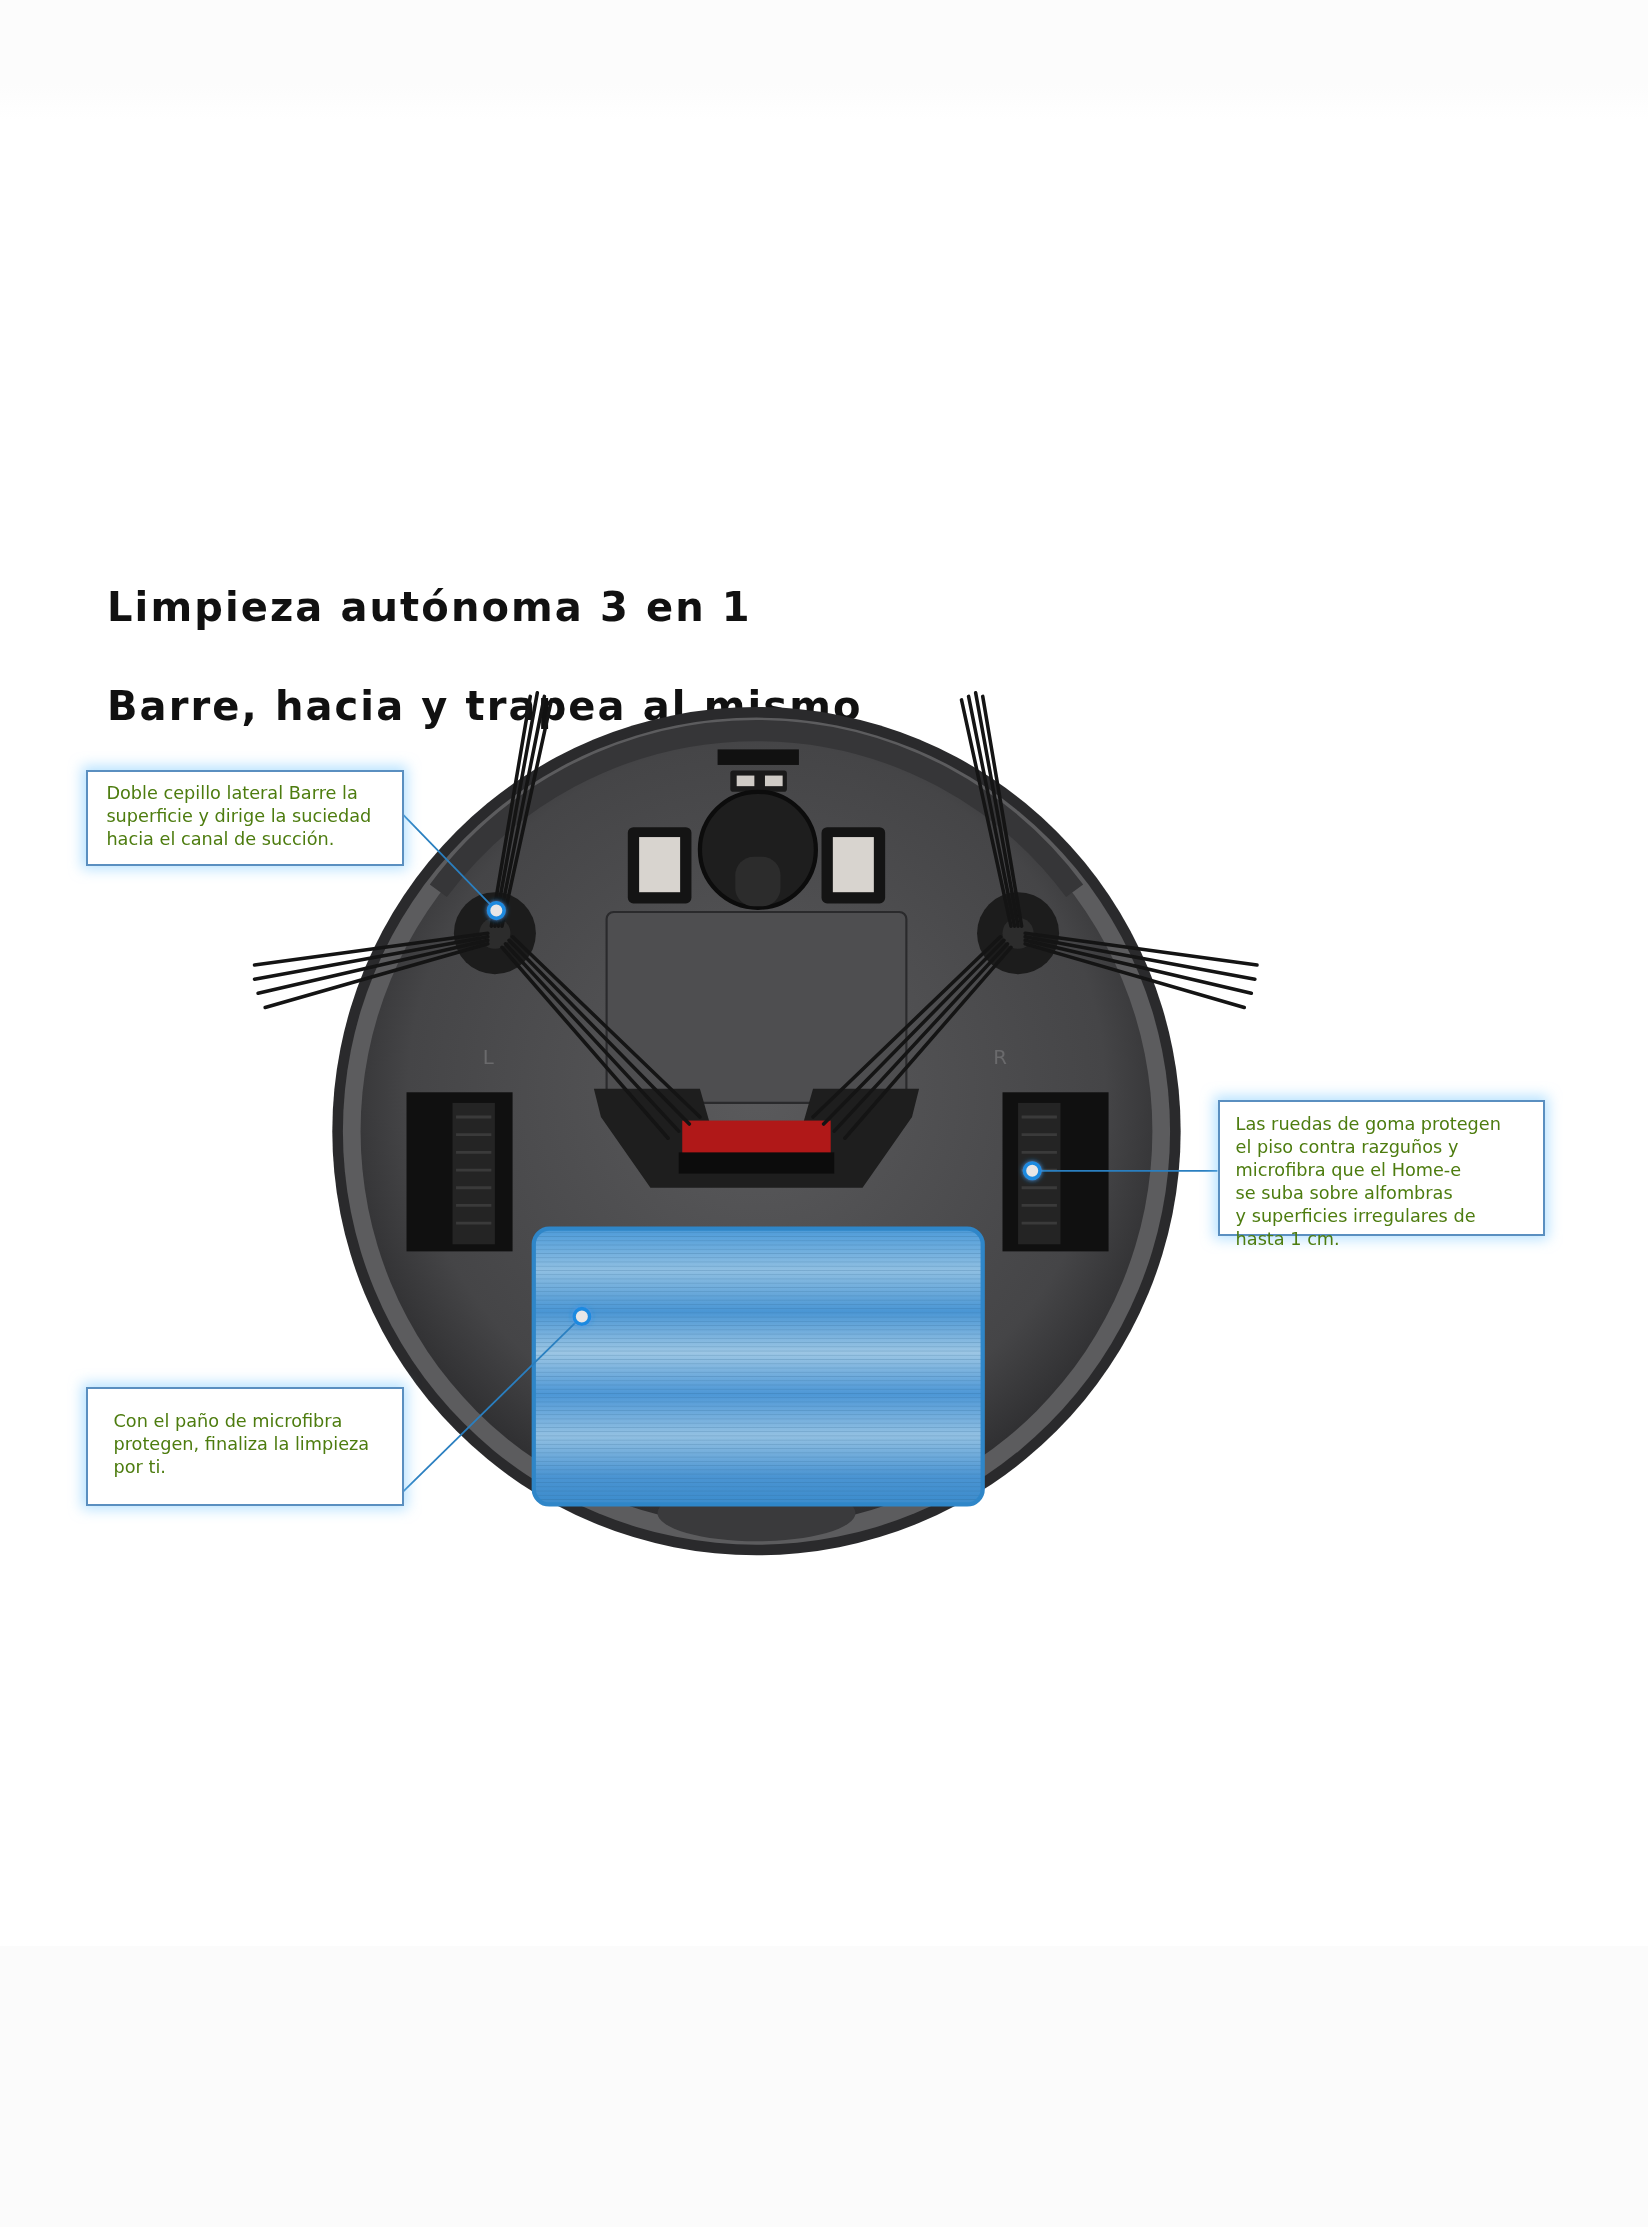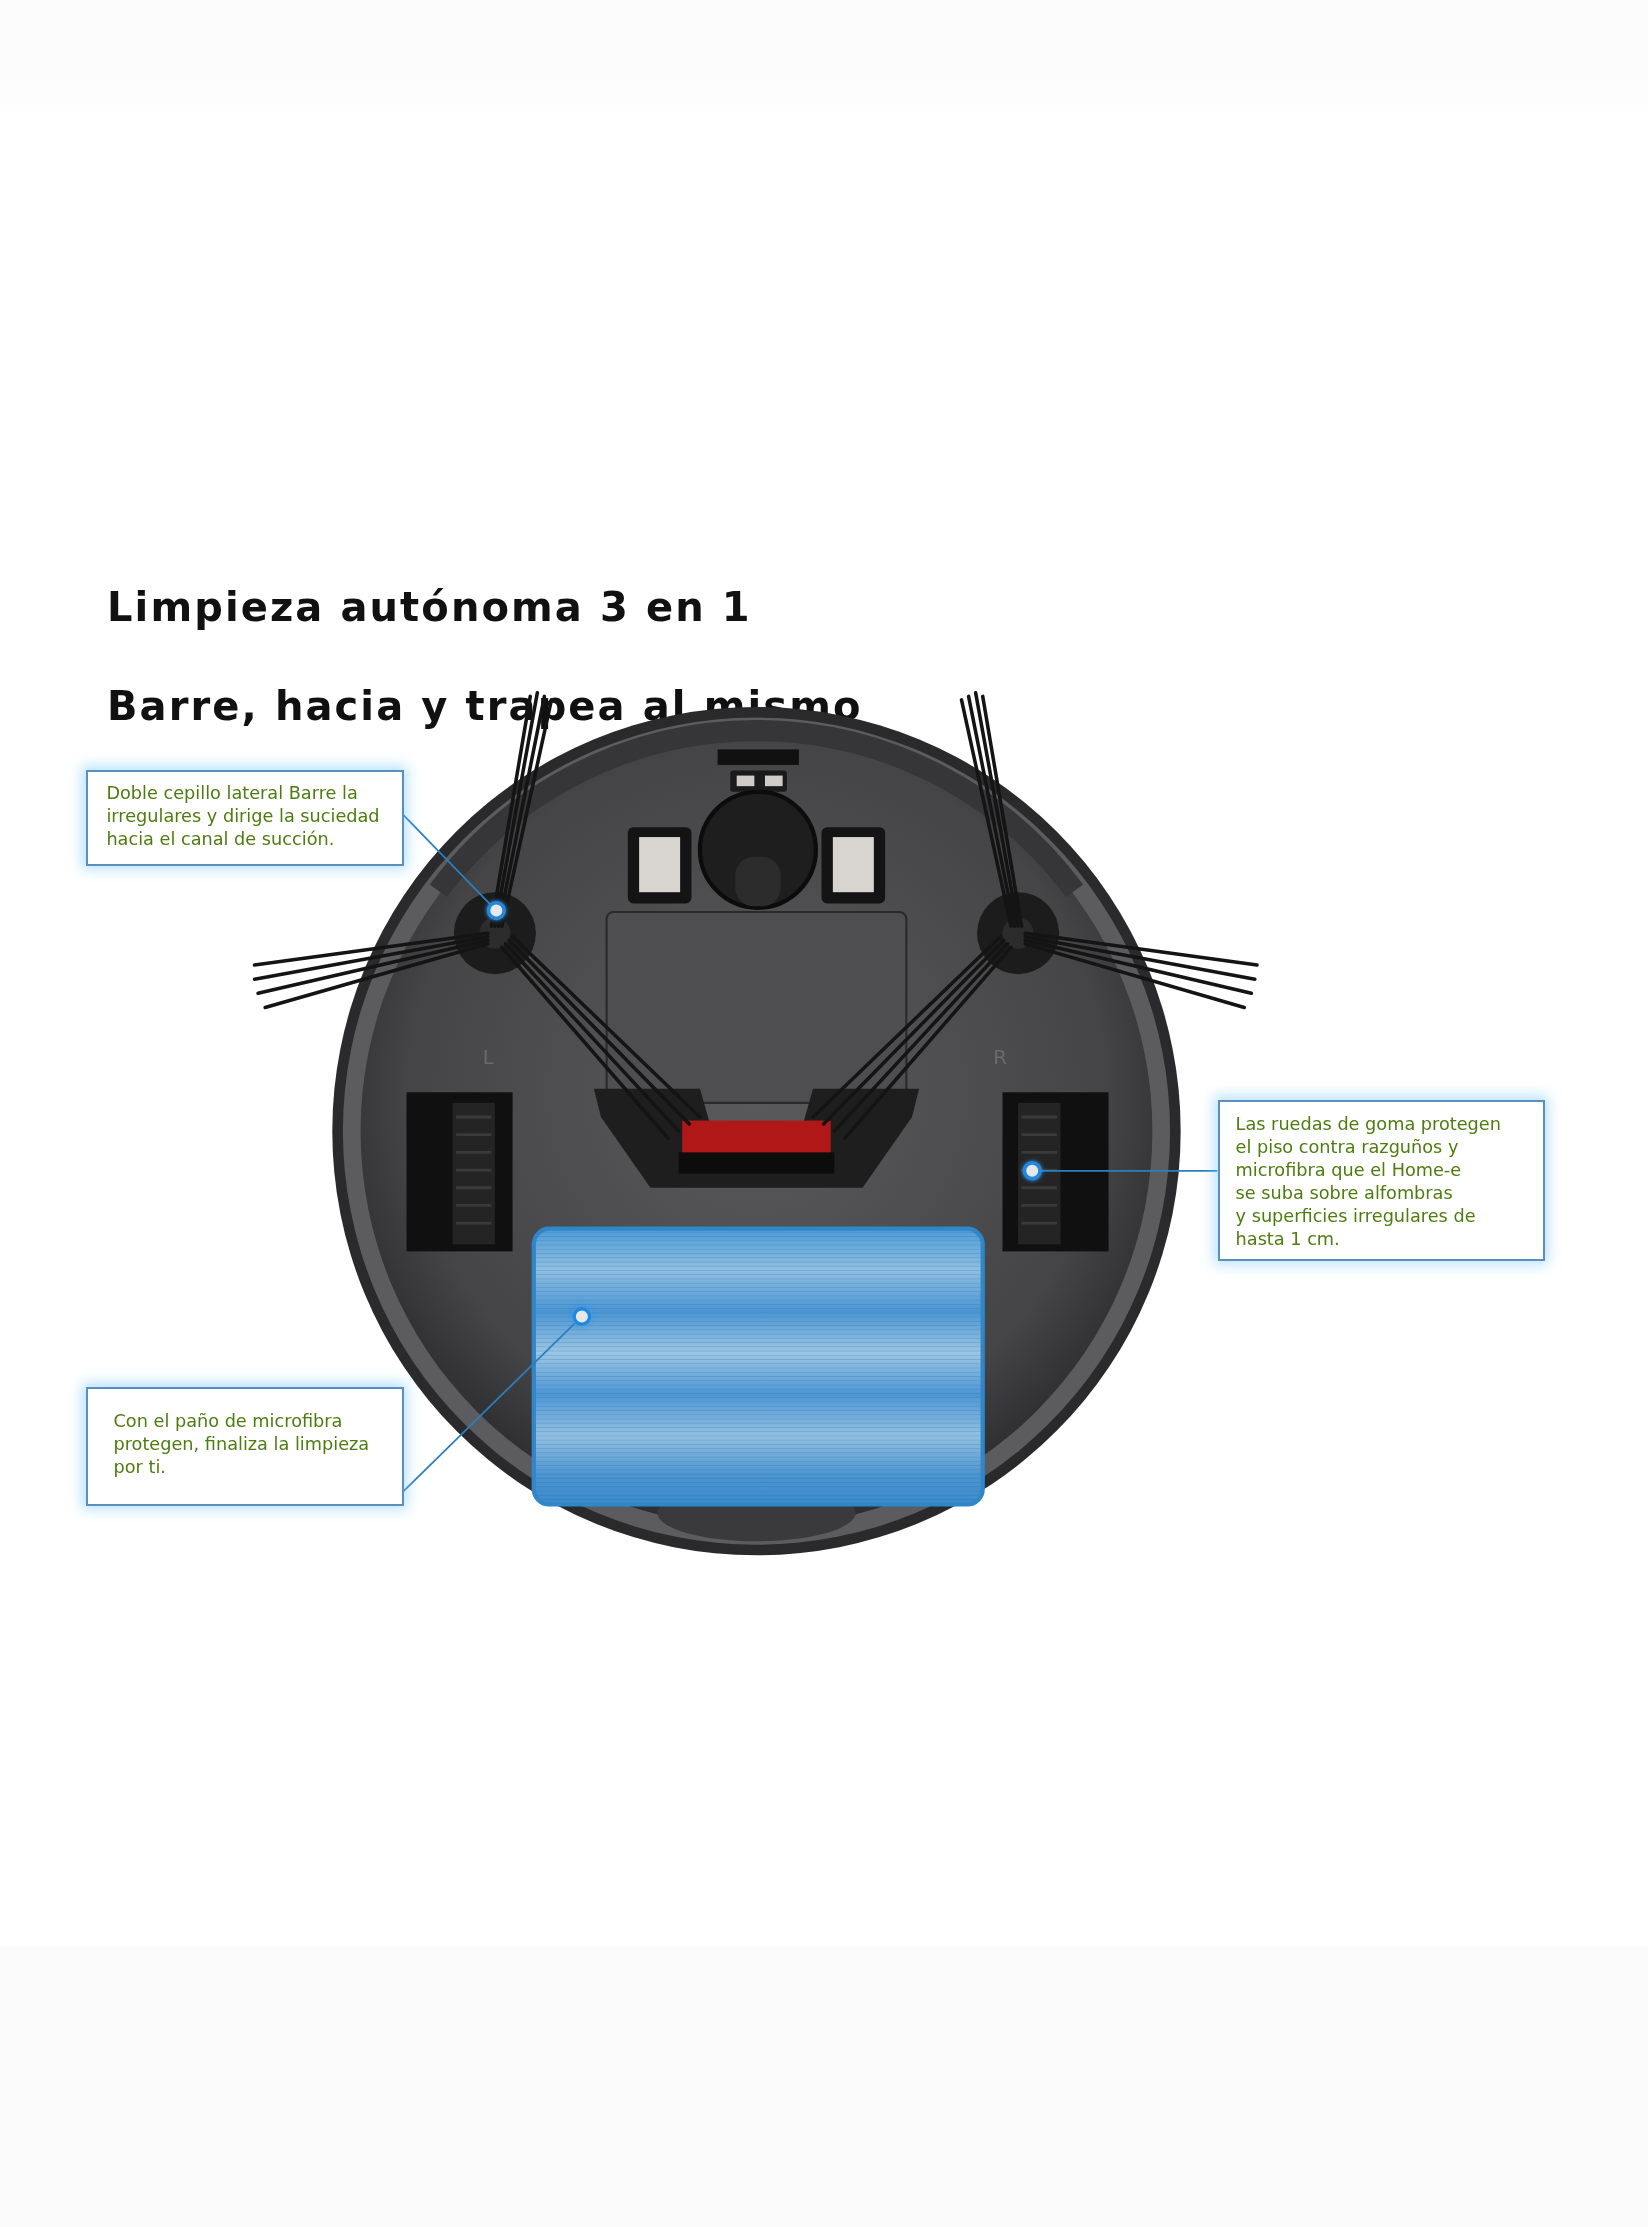--- a/index.html
+++ b/index.html
@@ -27,21 +27,21 @@
     .callout {
       position: absolute; background: #ffffff;
       border: 2.1px solid #5a8fc0;
       box-shadow: 0 0 12.7px 4.2px rgba(120, 200, 255, 0.55);
       font-family: "DejaVu Sans", sans-serif;
       color: #4d7c0f; font-size: 17.7px; line-height: 23px;
       box-sizing: border-box;
     }
     .callout .line { white-space: nowrap; }
     #callout-1 { left: 86px; top: 770px; width: 318px; height: 96px; padding: 10px 0 0 18.4px; }
-    #callout-2 { left: 1218px; top: 1100px; width: 327px; height: 161px; padding: 10.6px 0 0 15.6px; }
+    #callout-2 { left: 1218px; top: 1100px; width: 327px; height: 136px; padding: 10.6px 0 0 15.6px; }
     #callout-3 { left: 86px; top: 1387px; width: 318px; height: 119px; padding: 21px 0 0 25.5px; }
   </style>
 </head>
 <body>
 
 <div class="top-band"></div>
 <div class="bottom-band"></div>
 
 <div class="headline">
   <div>Limpieza autónoma 3 en 1</div>
@@ -180,21 +180,21 @@
 
   <g>
     <circle cx="702" cy="1288" r="11" fill="#e8e6e6" stroke="#1f8ae0" stroke-width="5" filter="url(#glow)"></circle>
     <circle cx="1460" cy="1656" r="11" fill="#e8e6e6" stroke="#1f8ae0" stroke-width="5" filter="url(#glow)"></circle>
     <circle cx="823" cy="1862" r="11" fill="#e8e6e6" stroke="#1f8ae0" stroke-width="5" filter="url(#glow)"></circle>
   </g>
 </svg>
 
 <div class="callout" id="callout-1">
   <div class="line">Doble cepillo lateral Barre la</div>
-  <div class="line">irregulares y dirige la suciedad</div>
+  <div class="line">superficie y dirige la suciedad</div>
   <div class="line">hacia el canal de succión.</div>
 </div>
 
 <div class="callout" id="callout-2">
   <div class="line">Las ruedas de goma protegen</div>
   <div class="line">el piso contra razguños y</div>
   <div class="line">microfibra que el Home-e</div>
   <div class="line">se suba sobre alfombras</div>
   <div class="line">y superficies irregulares de</div>
   <div class="line">hasta 1 cm.</div>

